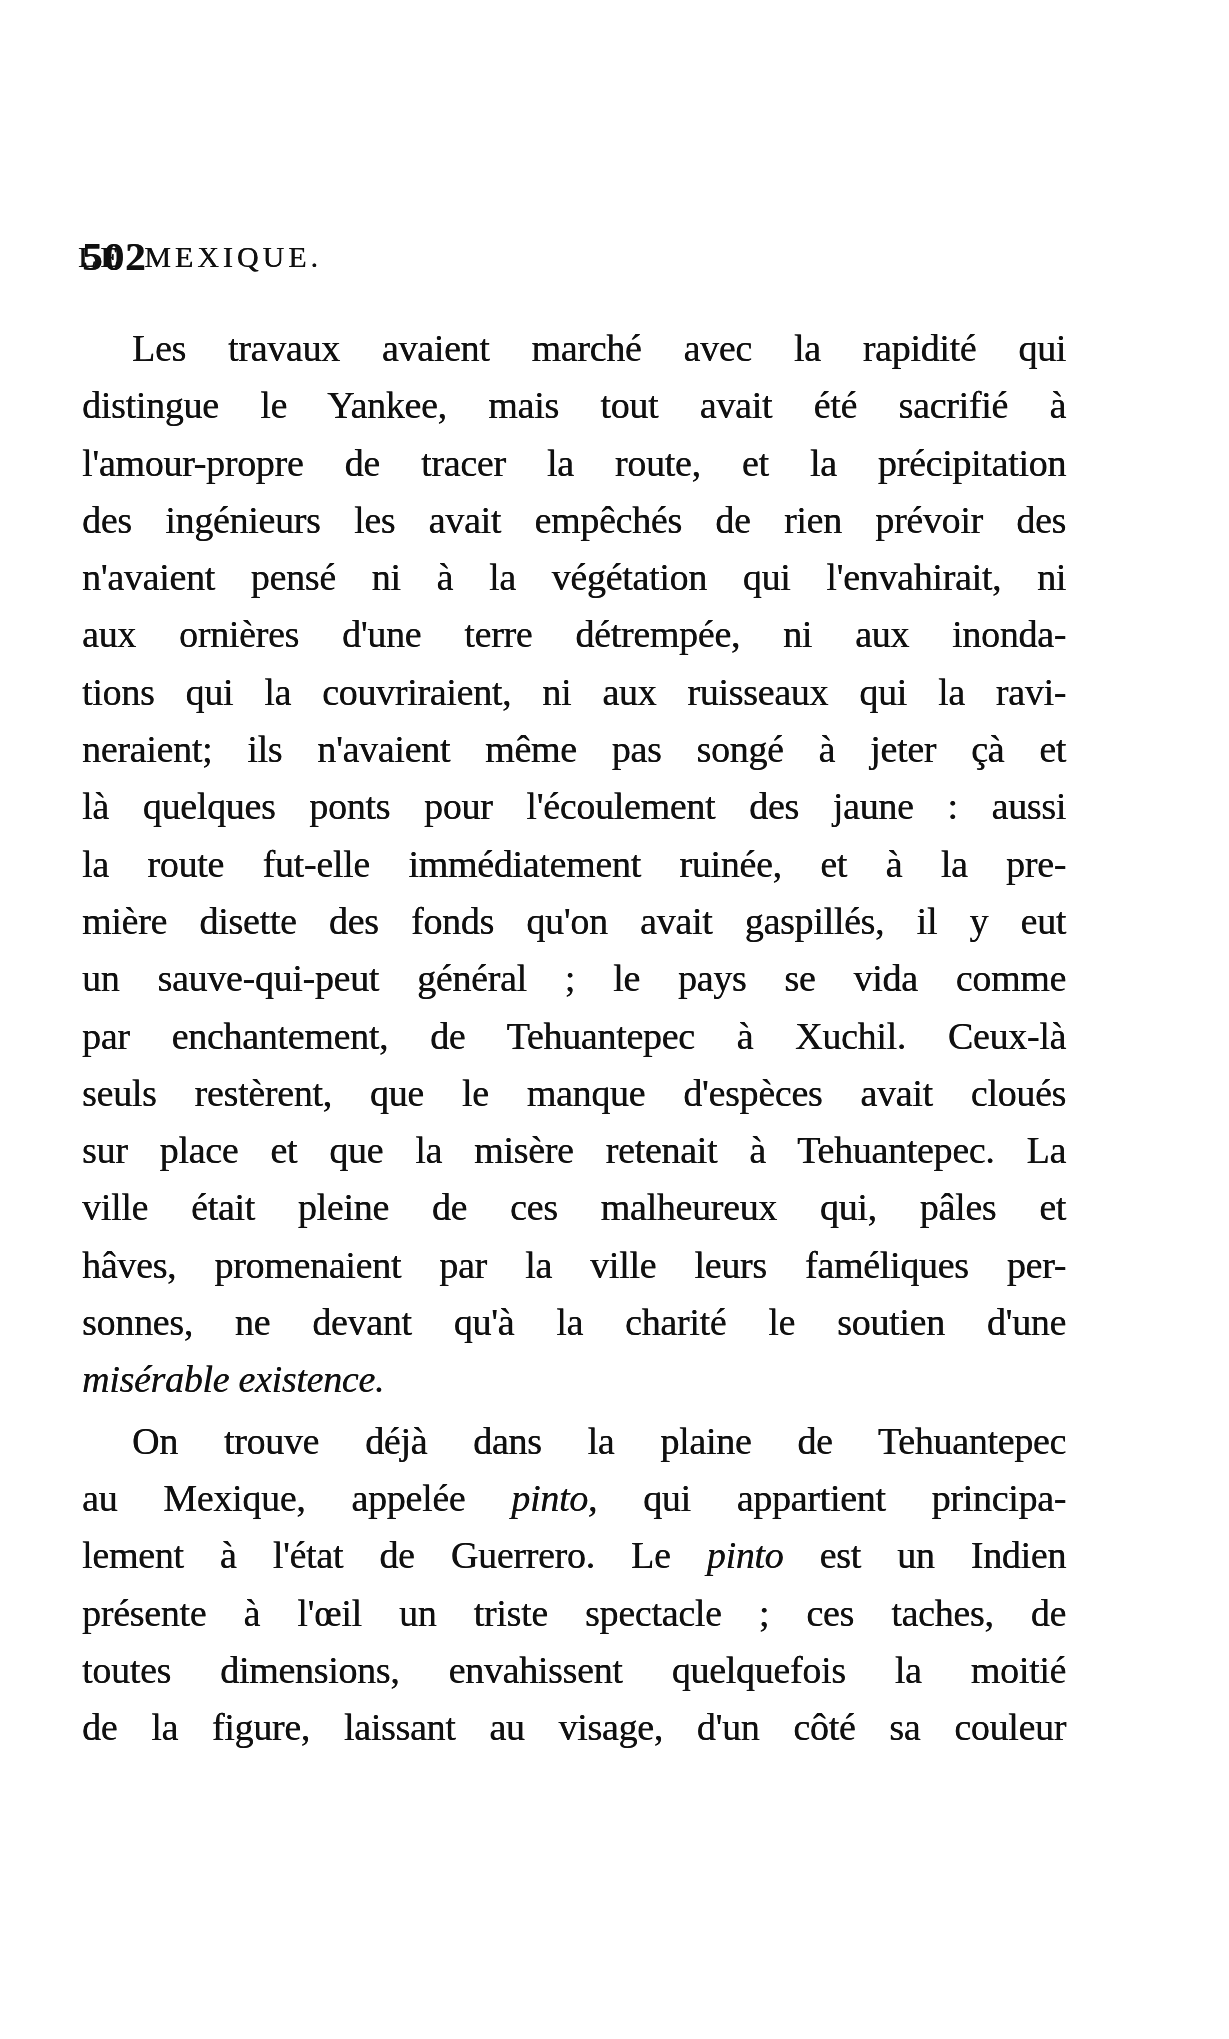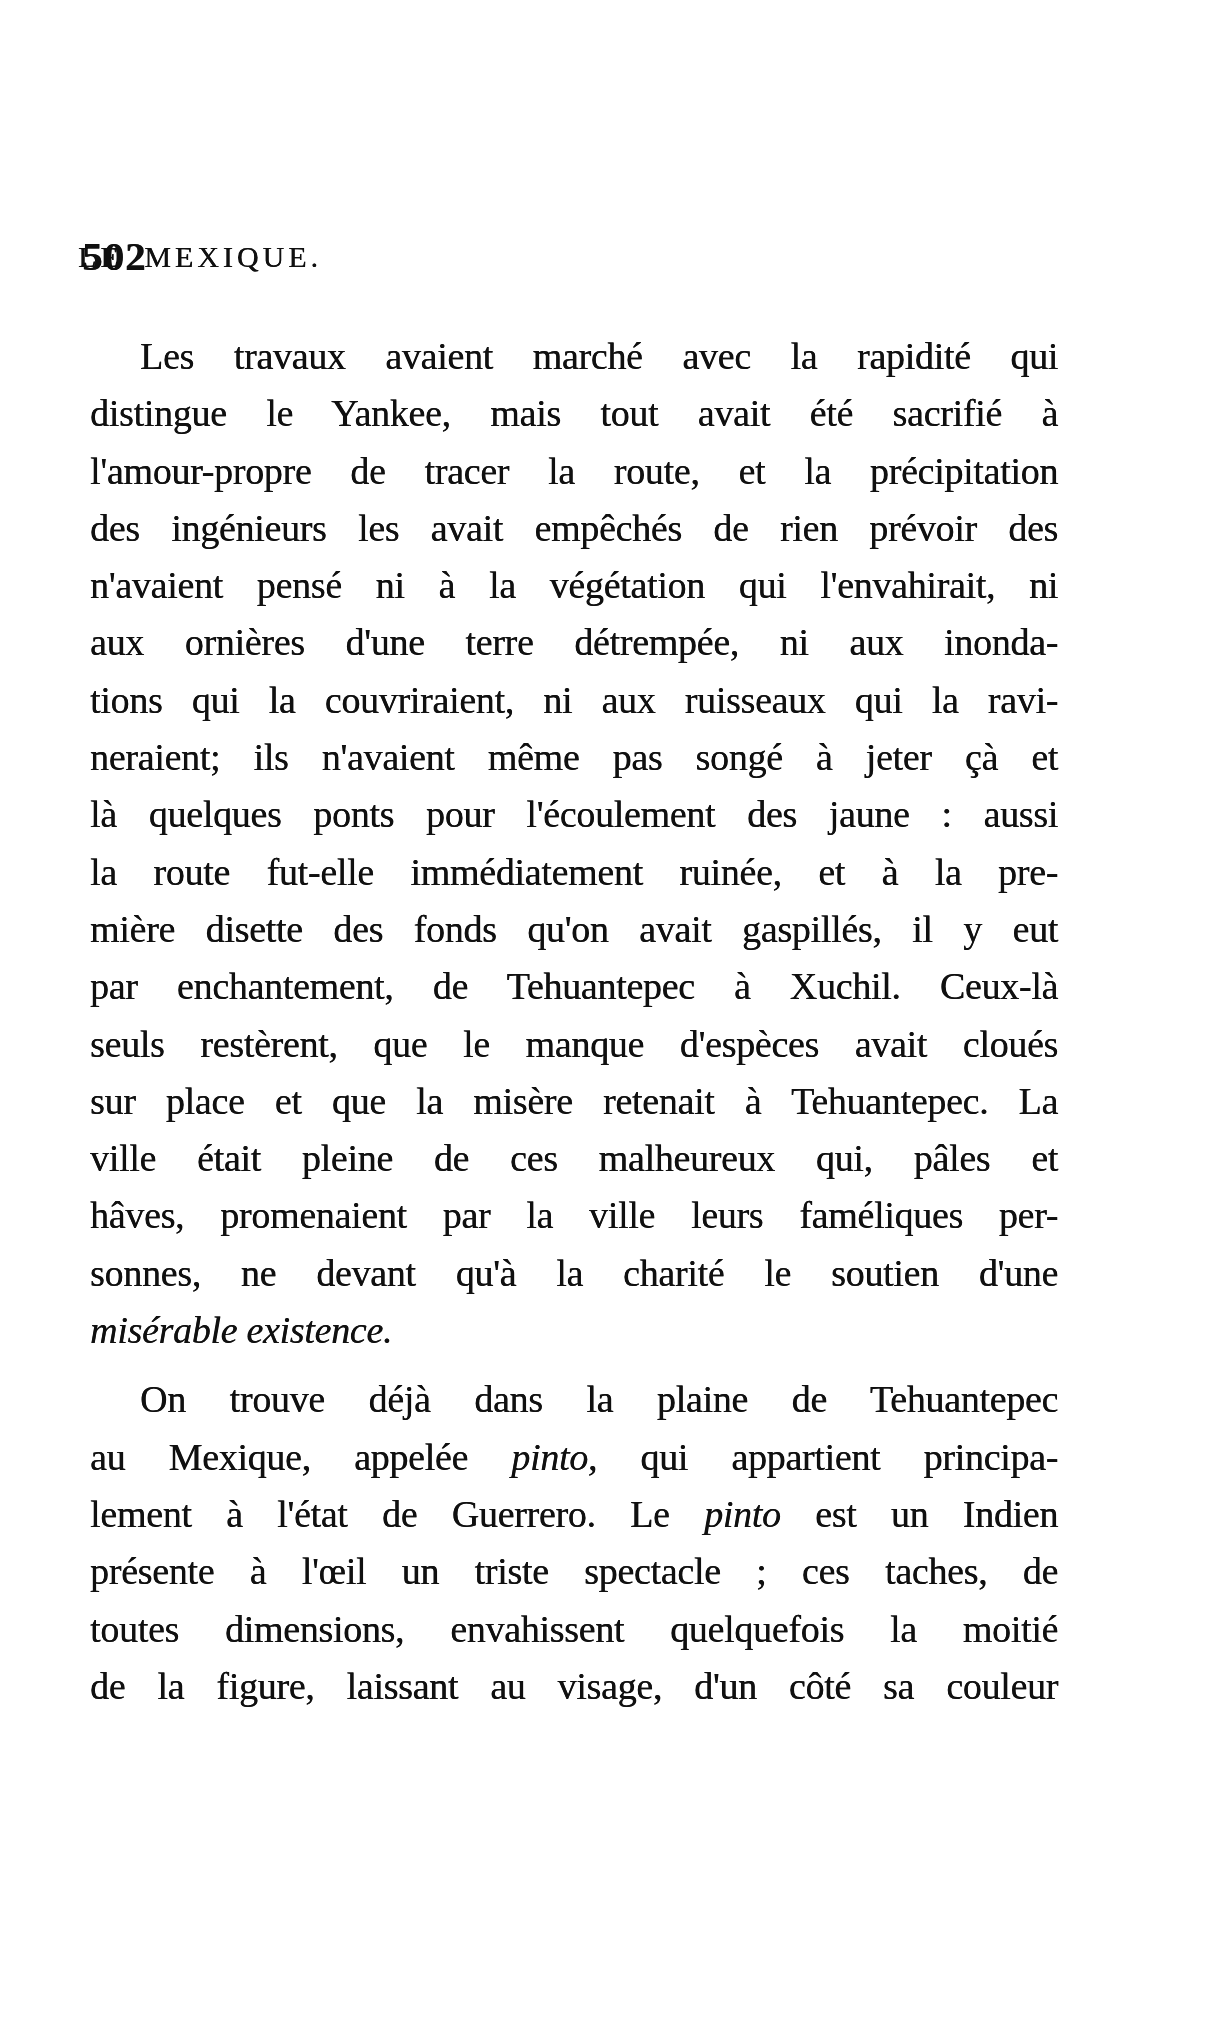--- a/index.html
+++ b/index.html
@@ -43,21 +43,21 @@
     word-spacing: 10px;
     text-shadow: 0.4px 0 0 #101010;
   }
   .page-body {
     position: absolute;
     top: 316px;
     left: 78px;
     width: 992px;
   }
   .para {
-    margin: 12px;
+    margin: 4px;
     padding: 0;
   }
   .line {
     height: 57.3px;
     line-height: 57.3px;
     font-size: 38px;
     text-align: justify;
     text-align-last: justify;
     white-space: nowrap;
     letter-spacing: -0.3px;
@@ -88,20 +88,21 @@
         <div class="line"><span>distingue le Yankee, mais tout avait été sacrifié à</span></div>
         <div class="line"><span>l'amour-propre de tracer la route, et la précipitation</span></div>
         <div class="line"><span>des ingénieurs les avait empêchés de rien prévoir des</span></div>
         <div class="line"><span>n'avaient pensé ni à la végétation qui l'envahirait, ni</span></div>
         <div class="line"><span>aux ornières d'une terre détrempée, ni aux inonda-</span></div>
         <div class="line"><span>tions qui la couvriraient, ni aux ruisseaux qui la ravi-</span></div>
         <div class="line"><span>neraient; ils n'avaient même pas songé à jeter çà et</span></div>
         <div class="line"><span>là quelques ponts pour l'écoulement des jaune : aussi</span></div>
         <div class="line"><span>la route fut-elle immédiatement ruinée, et à la pre-</span></div>
         <div class="line"><span>mière disette des fonds qu'on avait gaspillés, il y eut</span></div>
+        <div class="line"><span>un sauve-qui-peut général ; le pays se vida comme</span></div>
         <div class="line"><span>par enchantement, de Tehuantepec à Xuchil. Ceux-là</span></div>
         <div class="line"><span>seuls restèrent, que le manque d'espèces avait cloués</span></div>
         <div class="line"><span>sur place et que la misère retenait à Tehuantepec. La</span></div>
         <div class="line"><span>ville était pleine de ces malheureux qui, pâles et</span></div>
         <div class="line"><span>hâves, promenaient par la ville leurs faméliques per-</span></div>
         <div class="line"><span>sonnes, ne devant qu'à la charité le soutien d'une</span></div>
         <div class="line short"><span>misérable existence.</span></div>
       </div>
       <div class="para">
         <div class="line first"><span>On trouve déjà dans la plaine de Tehuantepec</span></div>

